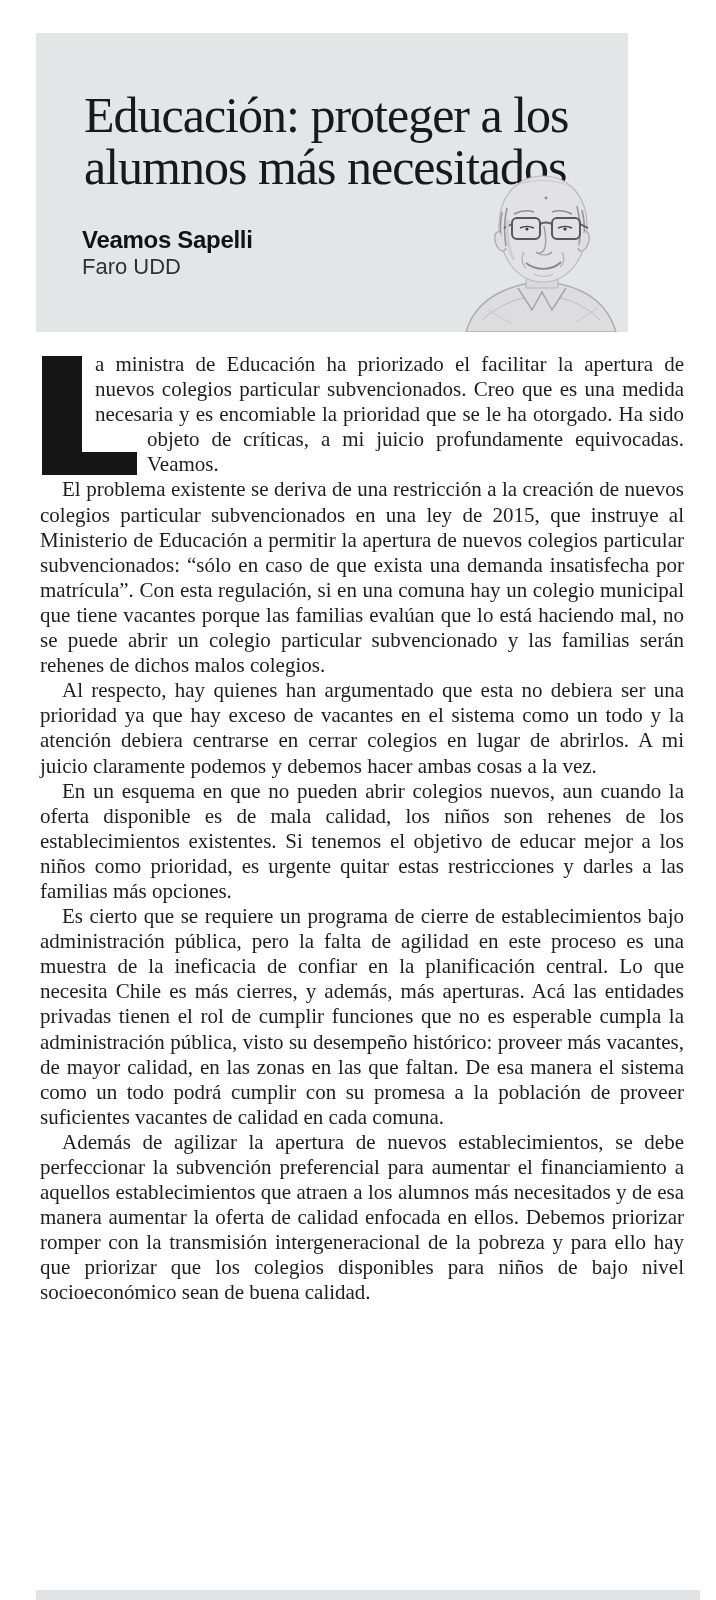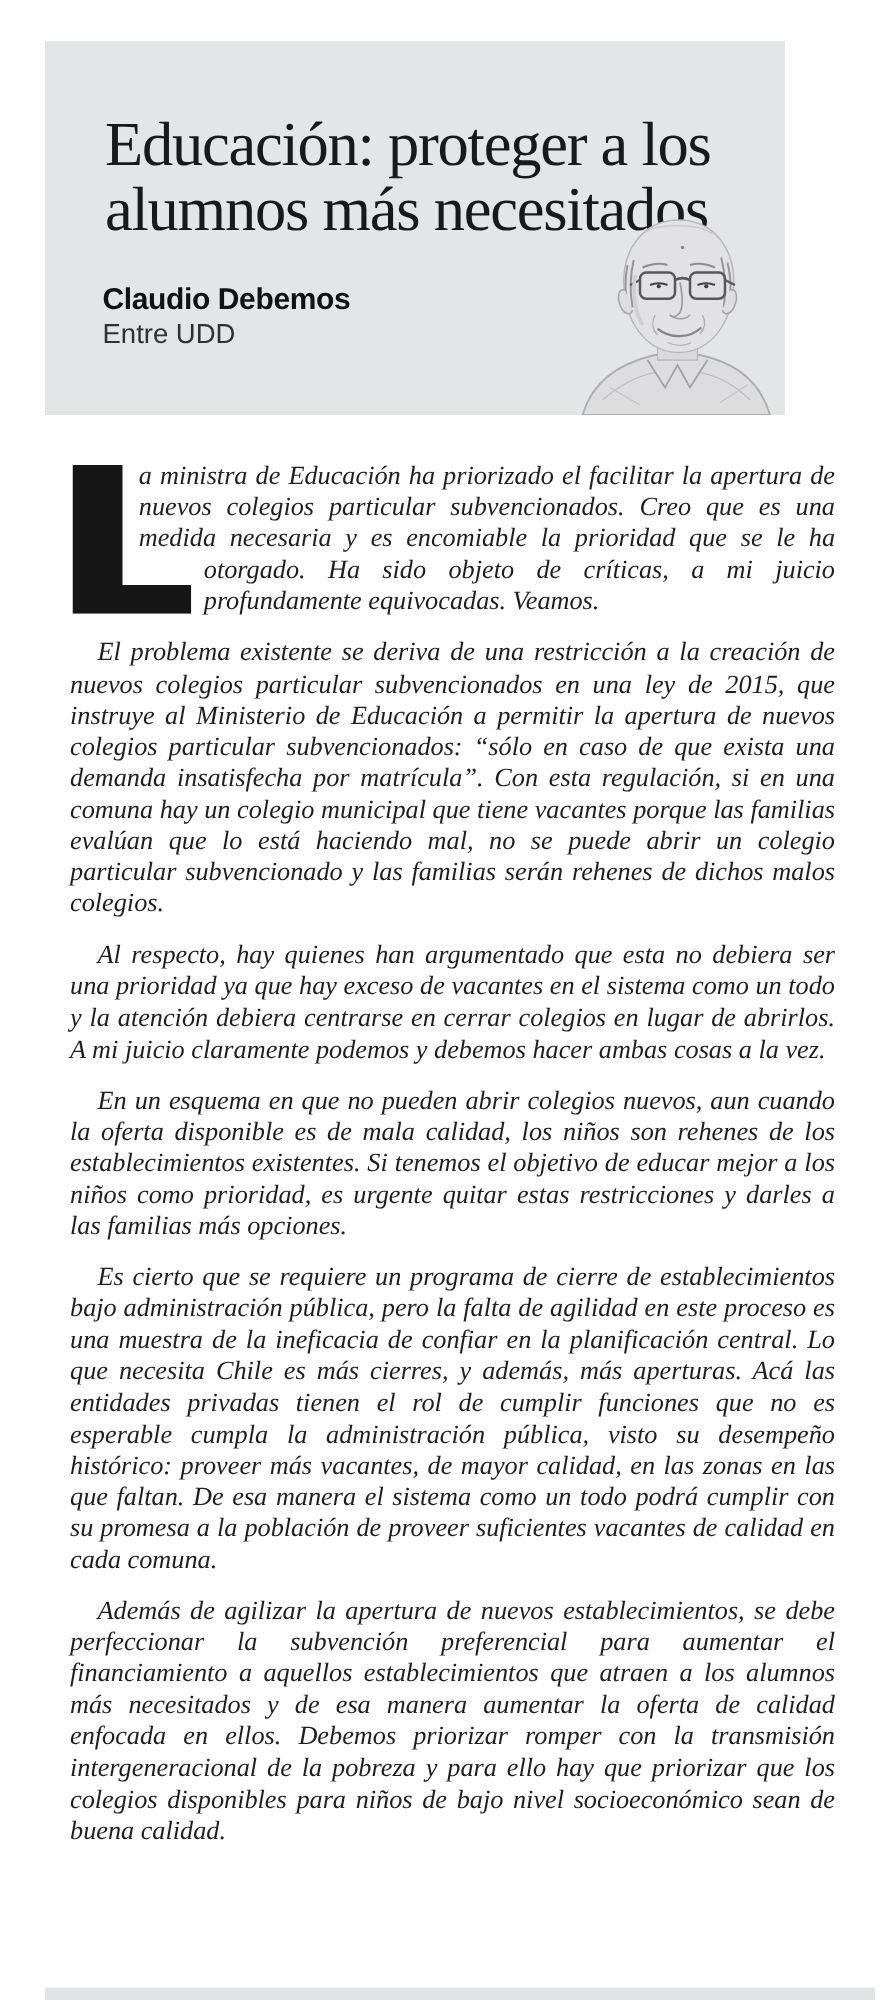--- a/index.html
+++ b/index.html
@@ -45,24 +45,23 @@
   }
   
   .article{
     position:absolute;left:40px;top:352px;
     width:644px;
     font-size:21px;line-height:25.1px;
     color:#1e1e20;
     text-align:justify;
   }
   .article p{
-    margin:16px;
+    margin:0;
     text-indent:22px;
     hyphens:auto;
-    font-style:italic;
     -webkit-hyphens:auto;
   }
   .article p.first{text-indent:0;}
   .dropcap{
     float:left;
     width:95px;height:119px;
     margin:4px 10px 0 2px;
     shape-outside:polygon(0 0, 40px 0, 40px 96px, 97px 96px, 97px 119px, 0 119px);
     shape-margin:15px;
   }
@@ -78,22 +77,22 @@
     background:#e3e4e6;
   }
 </style>
 </head>
 <body>
 
 <div class="page">
 
   <div class="header-box">
     <h1 class="headline">Educación: proteger a los alumnos más necesitados</h1>
-    <div class="byline-name">Claudio Debemos</div>
-    <div class="byline-org">Entre UDD</div>
+    <div class="byline-name">Veamos Sapelli</div>
+    <div class="byline-org">Faro UDD</div>
 
     <div class="portrait">
       <svg width="168" height="172" viewBox="0 0 168 172" xmlns="http://www.w3.org/2000/svg">
 
         <path d="M8,172 C16,144 40,130 66,124 L102,124 C130,130 150,144 158,172 Z" fill="#dddddf" stroke="#aeaeb2" stroke-width="1.5"></path>
         <path d="M24,160 C40,146 56,140 66,138" stroke="#bcbcc0" stroke-width="1" fill="none"></path>
         <path d="M142,160 C128,146 112,140 102,138" stroke="#bcbcc0" stroke-width="1" fill="none"></path>
         <path d="M60,128 L74,150 L84,132 L94,150 L108,128" fill="none" stroke="#a2a2a6" stroke-width="1.4"></path>
         <path d="M30,150 L54,164 M118,162 L140,148" stroke="#c6c6ca" stroke-width="1" fill="none"></path>
 

